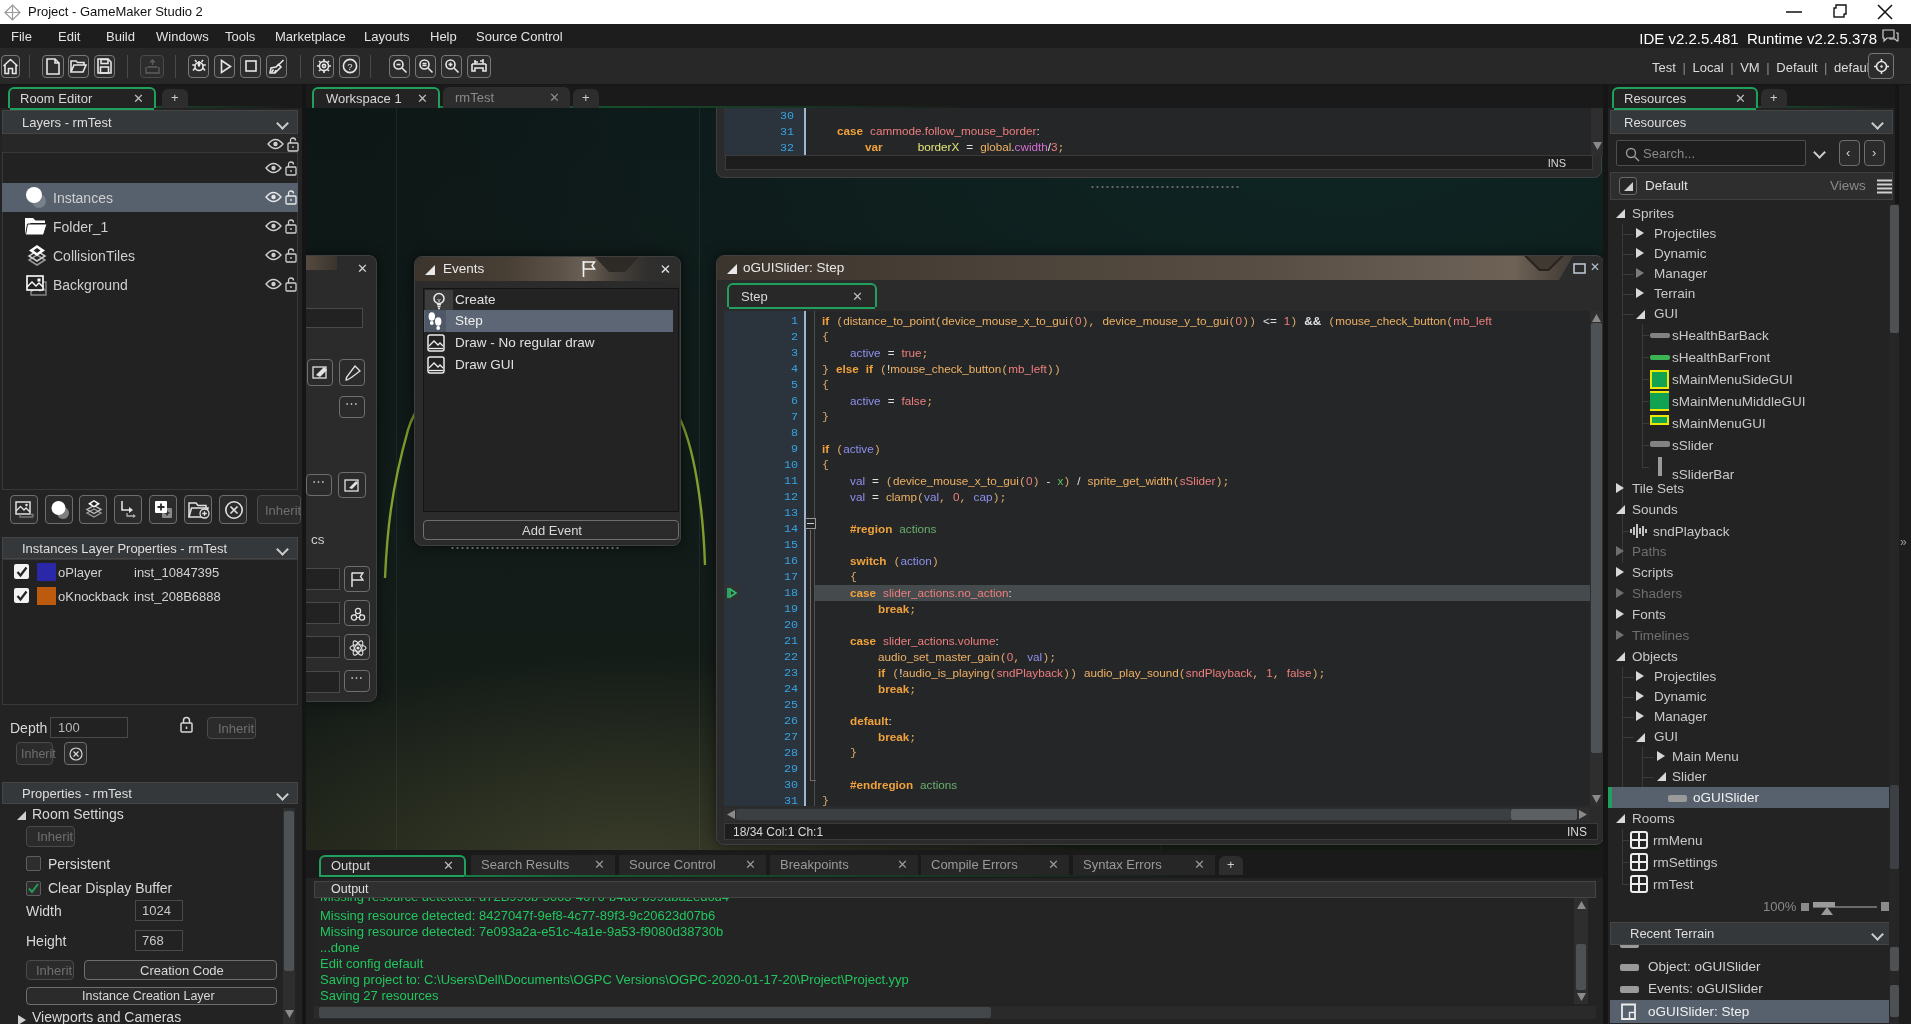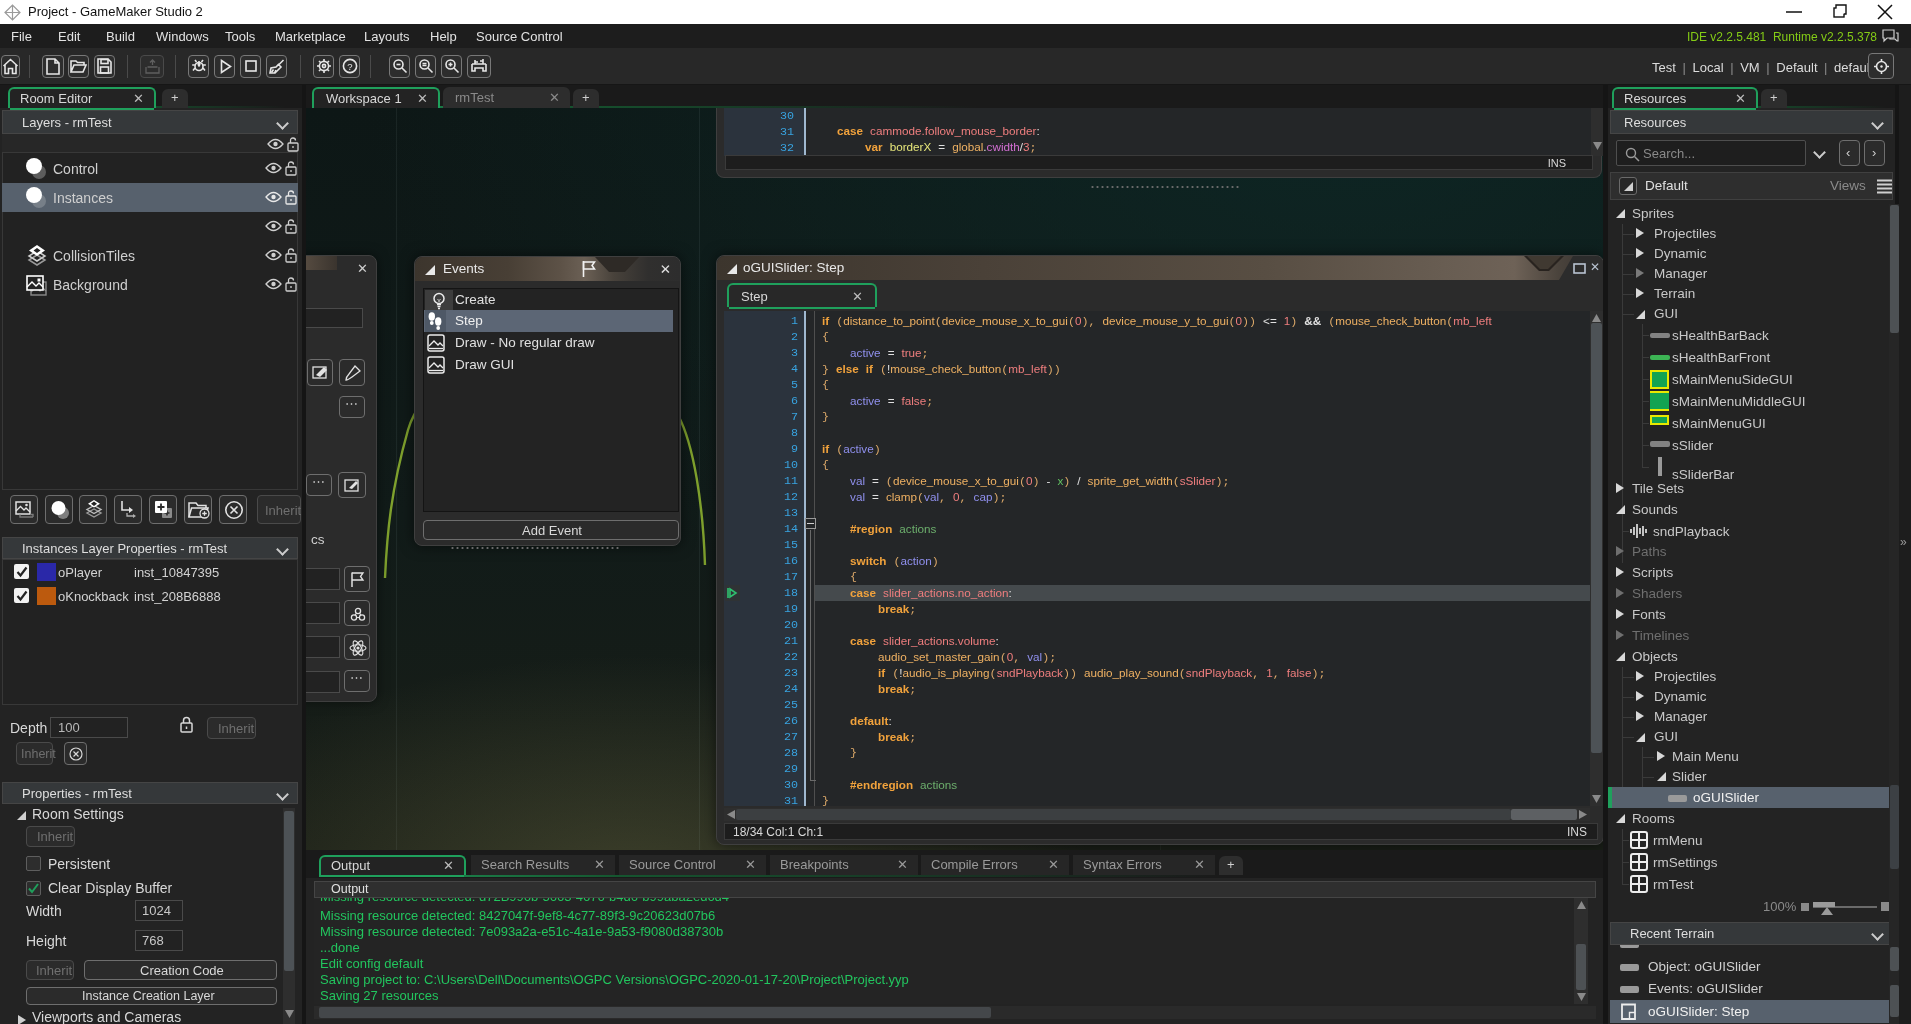--- a/index.html
+++ b/index.html
@@ -3,21 +3,21 @@
 *{margin:0;padding:0;box-sizing:border-box;font-family:"Liberation Sans",sans-serif;}
 html,body{width:1911px;height:1024px;overflow:hidden;background:#151515;}
 .abs{position:absolute;}
 #root{position:absolute;top:0;left:0;width:1911px;height:1024px;}
 
 #titlebar{top:0;left:0;width:1911px;height:24px;background:#fff;color:#111;font-size:13px;}
 #titlebar .t{position:absolute;left:28px;top:4px;}
 
 #menubar{top:24px;left:0;width:1911px;height:24px;background:#1d1d1d;color:#e2e2e2;font-size:13px;}
 #menubar span.mi{position:absolute;top:5px;}
-#menubar .ver{position:absolute;right:34px;top:6px;color:#84cc16;font-size:12px;}
+#menubar .ver{position:absolute;right:34px;top:6px;color:#ffffff;font-size:15px;}
 
 #toolbar{top:48px;left:0;width:1911px;height:37px;background:#282828;border-bottom:1px solid #161616;}
 .tbtn{position:absolute;top:7px;height:23px;border:1px solid #787878;border-radius:4px;background:#2d2d2d;}
 .tsep{position:absolute;top:7px;height:23px;width:1px;background:#4a4a4a;}
 .cfgtxt{position:absolute;top:12px;color:#dcdcdc;font-size:13px;}
 
 .phead{position:absolute;background:#35383a;color:#dedede;font-size:13px;border:1px solid #454545;}
 .phead .tx{position:absolute;left:19px;top:4px;}
 .chev{position:absolute;right:10px;top:8px;width:9px;height:9px;}
 .chev:before{content:"";position:absolute;left:0;top:0;width:7px;height:7px;border-right:2px solid #ccc;border-bottom:2px solid #ccc;transform:rotate(45deg);}
@@ -55,21 +55,21 @@
 .codewin .gnum{position:absolute;right:8px;color:#38a3e0;font-family:"Liberation Mono",monospace;font-size:11.7px;line-height:16px;text-align:right;white-space:pre;}
 .codearea{position:absolute;background:#242628;overflow:hidden;}
 .codeline{position:absolute;font-family:"Liberation Mono",monospace;font-size:11.7px;line-height:16px;white-space:pre;color:#dba869;}
 .op{color:#e0e0e0;}
 .k{color:#f1a23c;font-weight:bold;}
 .fn{color:#efb163;}
 .rs{color:#ef7e7e;}
 .vv{color:#9090ee;}
 .gg{color:#62c062;}
 .cm{color:#6cae6c;}
-.yl{color:#e6e67a;}
+.yl{color:#e6e67a;margin-left:28px;}
 .mg{color:#d36fd3;}
 
 #outpanel{top:850px;left:306px;width:1297px;height:174px;background:#232323;}
 .rt{position:absolute;color:#c8c8c8;}
 .rtd{color:#6f6f6f;}
 
 .sbv{position:absolute;background:#2e2e2e;}
 .sbthumb{position:absolute;background:#5a5a5a;border-radius:2px;}
 .icx{stroke:#e6e6e6;fill:none;stroke-width:1.6;}
 </style></head>
@@ -221,33 +221,33 @@
           <circle cx="8.5" cy="6" r="2.2" fill="#cfcfcf"></circle>
         </svg>
     <svg class="abs" style="left:285px;top:3px" width="12" height="15" viewBox="0 0 12 15">
           <rect x="1" y="6" width="10" height="8" rx="1" fill="none" stroke="#cfcfcf" stroke-width="1.3"></rect>
           <path d="M3.5 6 V3.5 Q3.5 1 6 1 Q8.5 1 8.5 3.5" fill="none" stroke="#cfcfcf" stroke-width="1.3"></path>
           <path d="M6 9 V11" stroke="#cfcfcf" stroke-width="1.3"></path>
         </svg>
   </div>
   <div class="abs" style="left:2px;top:67px;width:296px;height:338px;background:#222222;border:1px solid #383838;"></div>
 
-  <div class="lrow" style="top:69px">
-        <svg class="abs" style="left:22px;top:3px" width="26" height="24">
-          <circle cx="15" cy="15" r="7" fill="#5c5c5c"></circle>
-          <circle cx="10" cy="9" r="8" fill="#fff"></circle>
-        </svg>
-        <span class="nm">Control</span>
-      </div>
   <div class="lrow" style="top:98px;background:#57616d;width:296px">
         <svg class="abs" style="left:22px;top:3px" width="26" height="24">
           <circle cx="15" cy="15" r="7" fill="#777f88"></circle>
           <circle cx="10" cy="9" r="8" fill="#fff"></circle>
         </svg>
         <span class="nm">Instances</span>
+      </div>
+  <div class="lrow" style="top:127px">
+        <svg class="abs" style="left:22px;top:4px" width="24" height="21" viewBox="0 0 24 21">
+          <path d="M1 19 V2 H9 L11.5 4.5 H21 V7 H6.5 L3.5 19 Z" fill="#fff"></path>
+          <path d="M3.5 8 H23 L19.5 19 H1.5 Z" fill="#fff" stroke="#232323" stroke-width="1"></path>
+        </svg>
+        <span class="nm">Folder_1</span>
       </div>
   <div class="lrow" style="top:156px">
         <svg class="abs" style="left:22px;top:2px" width="26" height="26" viewBox="0 0 26 26">
           <path d="M13 12 L5 17 L13 22 L21 17 Z" fill="none" stroke="#9a9a9a" stroke-width="1.5"></path>
           <path d="M13 8 L5 13 L13 18 L21 13 Z" fill="none" stroke="#cfcfcf" stroke-width="1.5"></path>
           <path d="M13 2 L5 7.5 L13 13 L21 7.5 Z" fill="#fff"></path>
           <path d="M13 5 L9.5 7.5 L13 10 L16.5 7.5 Z" fill="#232323"></path>
         </svg>
         <span class="nm">CollisionTiles</span>
       </div>

